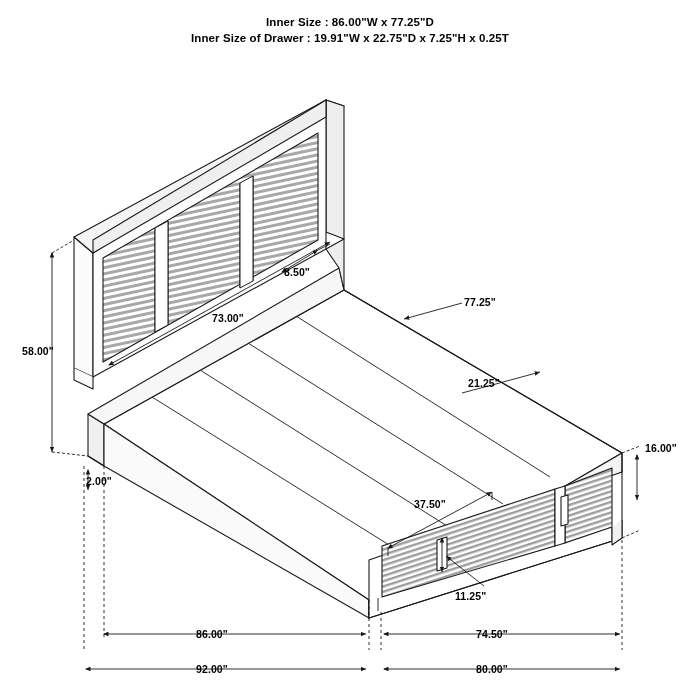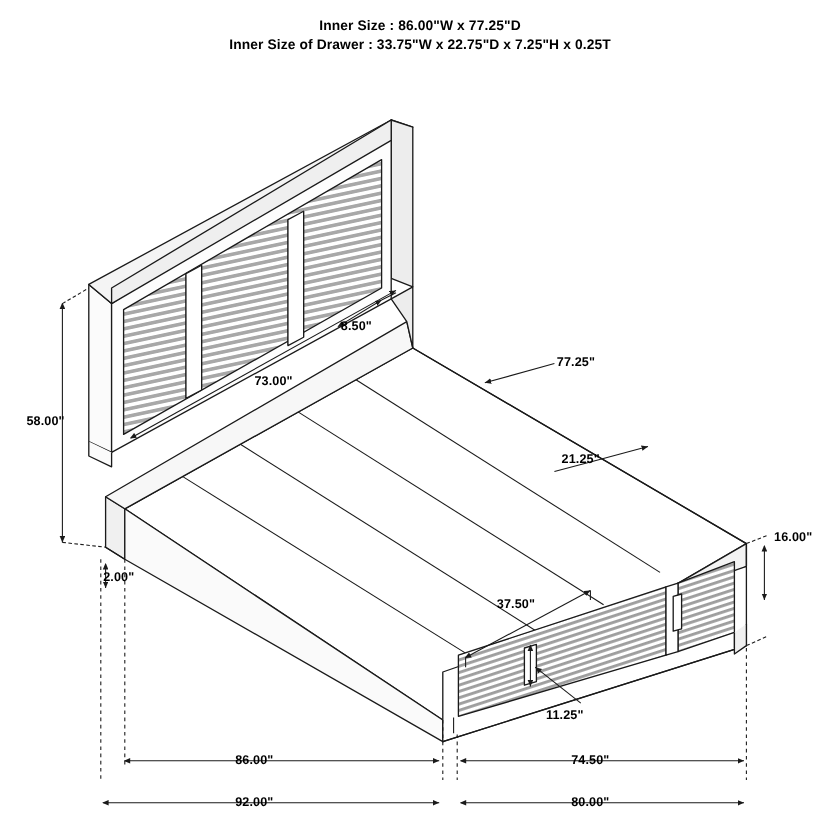--- a/index.html
+++ b/index.html
@@ -49,21 +49,21 @@
     letter-spacing: 0.1px;
   }
 </style>
 </head>
 <body>
 
 <div id="stage">
 
   <div class="notes">
     <div class="note-line">Inner Size : 86.00"W x 77.25"D</div>
-    <div class="note-line">Inner Size of Drawer : 33.75"W x 22.75"D x 7.25"H x 0.25T</div>
+    <div class="note-line">Inner Size of Drawer : 19.91"W x 22.75"D x 7.25"H x 0.25T</div>
   </div>
 
   <svg class="drawing" viewBox="0 0 700 700">
     <defs>
       <marker id="arrowS" markerWidth="7" markerHeight="7" refX="6" refY="2.6" orient="auto">
         <path d="M0,0 L6,2.6 L0,5.2 z" fill="#1a1a1a"></path>
       </marker>
       <marker id="arrowE" markerWidth="7" markerHeight="7" refX="1" refY="2.6" orient="auto">
         <path d="M6,0 L0,2.6 L6,5.2 z" fill="#1a1a1a"></path>
       </marker>

